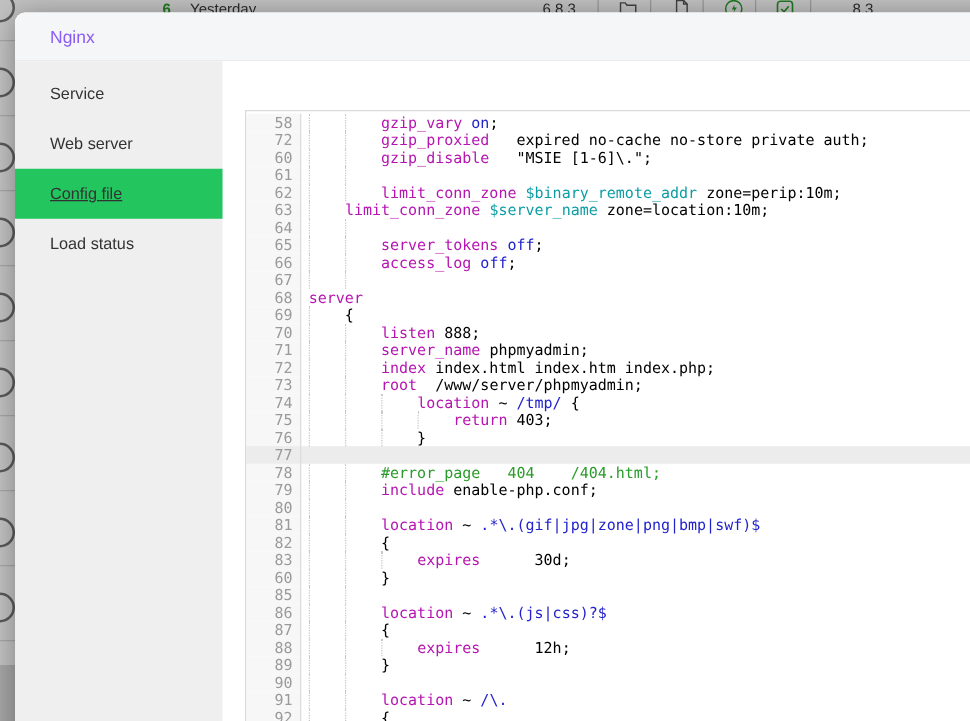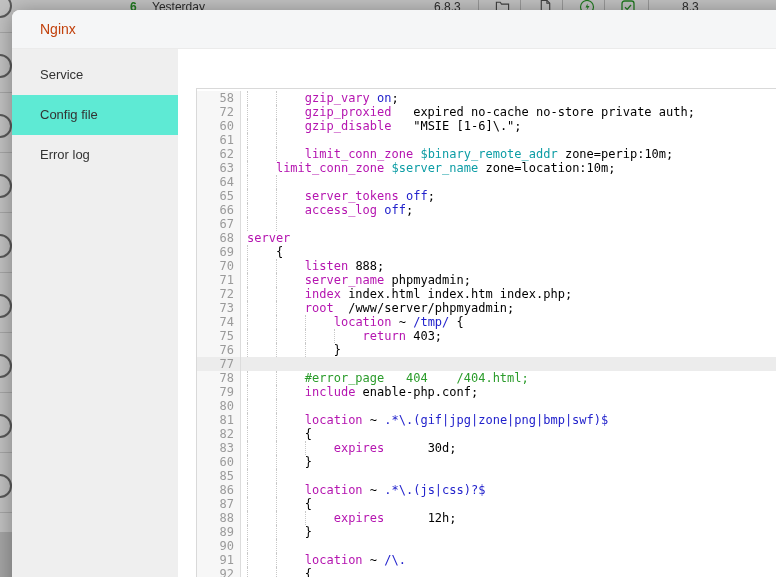--- a/index.html
+++ b/index.html
@@ -27,25 +27,25 @@
   .bg-footer-band{position:absolute;left:0;top:532px;width:12px;height:45px;background:rgba(0,0,0,0.14);}
 
   
   .overlay{position:absolute;inset:0;background:rgba(0,0,0,0.24);z-index:5;}
 
   
   .modal{position:absolute;left:12px;top:10px;width:800px;height:600px;background:#fff;
     border-radius:8px 0 0 0;box-shadow:0 2px 22px rgba(0,0,0,0.35);z-index:10;}
   .modal-header{height:38px;background:#f5f6f7;border-bottom:1px solid #ebebeb;
     border-radius:8px 0 0 0;display:flex;align-items:center;padding-left:28px;}
-  .modal-title{font-size:14px;font-weight:500;color:#c2410c;}
+  .modal-title{font-size:14px;font-weight:500;color:#8b5cf6;}
 
   .sidebar{position:absolute;left:0;top:39px;bottom:0;width:166px;background:#efefef;padding-top:6px;}
   .sb-item{height:40px;line-height:40px;padding-left:28px;font-size:13px;color:#333;cursor:pointer;}
-  .sb-item.selected{background:#5eead4;}
+  .sb-item.selected{background:#22c55e;text-decoration:underline;}
 
   .tips{position:absolute;left:184px;top:52px;font-size:12px;color:#666;}
 
   
   .editor{position:absolute;left:184px;top:78px;right:-2px;bottom:-4px;border:1px solid #d9d9d9;
     background:#fff;overflow:hidden;font-family:"DejaVu Sans Mono",monospace;font-size:12px;
     padding-top:2px;box-sizing:border-box;}
   .line{display:flex;height:14px;line-height:14px;}
   .ln{flex:0 0 auto;width:44px;box-sizing:border-box;padding-right:6px;text-align:right;
     background:#f7f7f7;border-right:1px solid #dcdcdc;color:#9a9a9a;}
@@ -122,22 +122,23 @@
 
   <div class="overlay"></div>
 
   <div class="modal">
     <div class="modal-header">
       <span class="modal-title">Nginx</span>
     </div>
 
     <div class="sidebar">
         <div class="sb-item">Service</div>
+        <div class="sb-item">Web server</div>
         <div class="sb-item selected">Config file</div>
-        <div class="sb-item">Error log</div>
+        <div class="sb-item">Load status</div>
       </div>
 
 
     <div class="editor">
       <div>
           <div class="line">
             <span class="ln">58</span>
             <span class="lc"><i class="ig" style="left: calc(0ch + 6px);"></i><i class="ig" style="left: calc(4ch + 6px);"></i><span class="tk-p">        </span><span class="tk-k">gzip_vary</span><span class="tk-p"> </span><span class="tk-a">on</span><span class="tk-p">;</span></span>
           </div>
           <div class="line">

